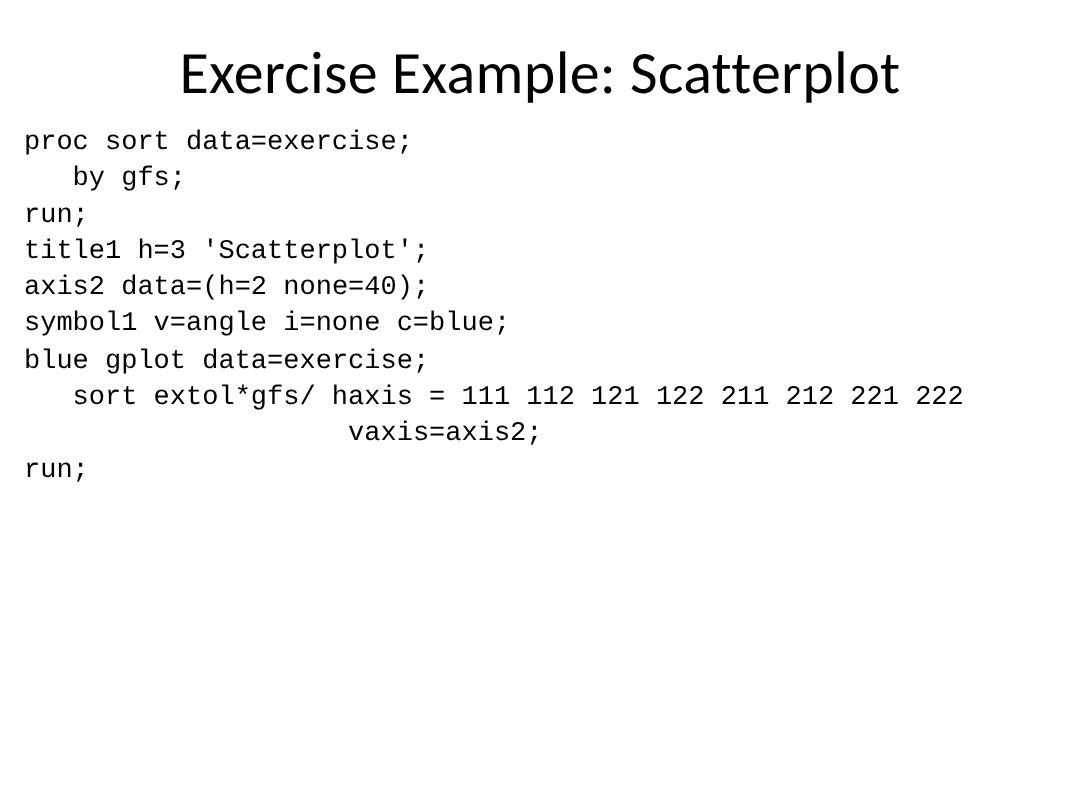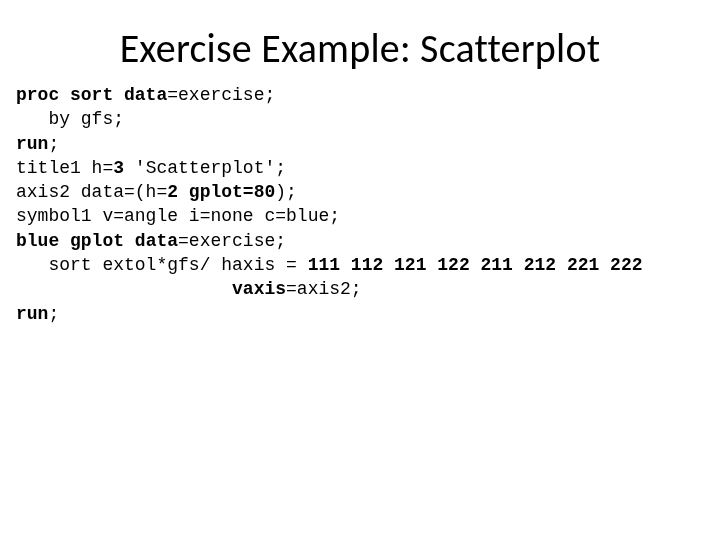--- a/index.html
+++ b/index.html
@@ -23,31 +23,31 @@
     text-align: center;
     margin: 0 0 10px 0;
     letter-spacing: 0.2px;
   }
   .code {
     font-family: "Courier New", Courier, monospace;
     font-size: 18px;
     line-height: 1.35;
     white-space: pre;
   }
-  .kw { font-weight: bold; }
+  .kw { font-weight: normal; }
 </style>
 </head>
 <body>
 
 <div class="slide">
   <h1 class="title">Exercise Example: Scatterplot</h1>
 
   <div class="code"><span class="kw">proc sort</span><span class="kw"> data</span><span>=exercise;</span>
 <span>   by gfs;</span>
 <span class="kw">run</span><span>;</span>
 <span>title1 h=</span><span class="kw">3</span><span> 'Scatterplot';</span>
-<span>axis2 data=(h=</span><span class="kw">2</span><span class="kw"> gplot=</span><span class="kw">80</span><span>);</span>
+<span>axis2 data=(h=</span><span class="kw">2</span><span class="kw"> none=</span><span class="kw">40</span><span>);</span>
 <span>symbol1 v=angle i=none c=blue;</span>
 <span class="kw">blue gplot</span><span class="kw"> data</span><span>=exercise;</span>
 <span>   sort extol*gfs/ haxis = </span><span class="kw">111 112 121 122 211 212 221 222</span>
 <span>                    </span><span class="kw">vaxis</span><span>=axis2;</span>
 <span class="kw">run</span><span>;</span></div>
 </div>
 
 </body></html>

